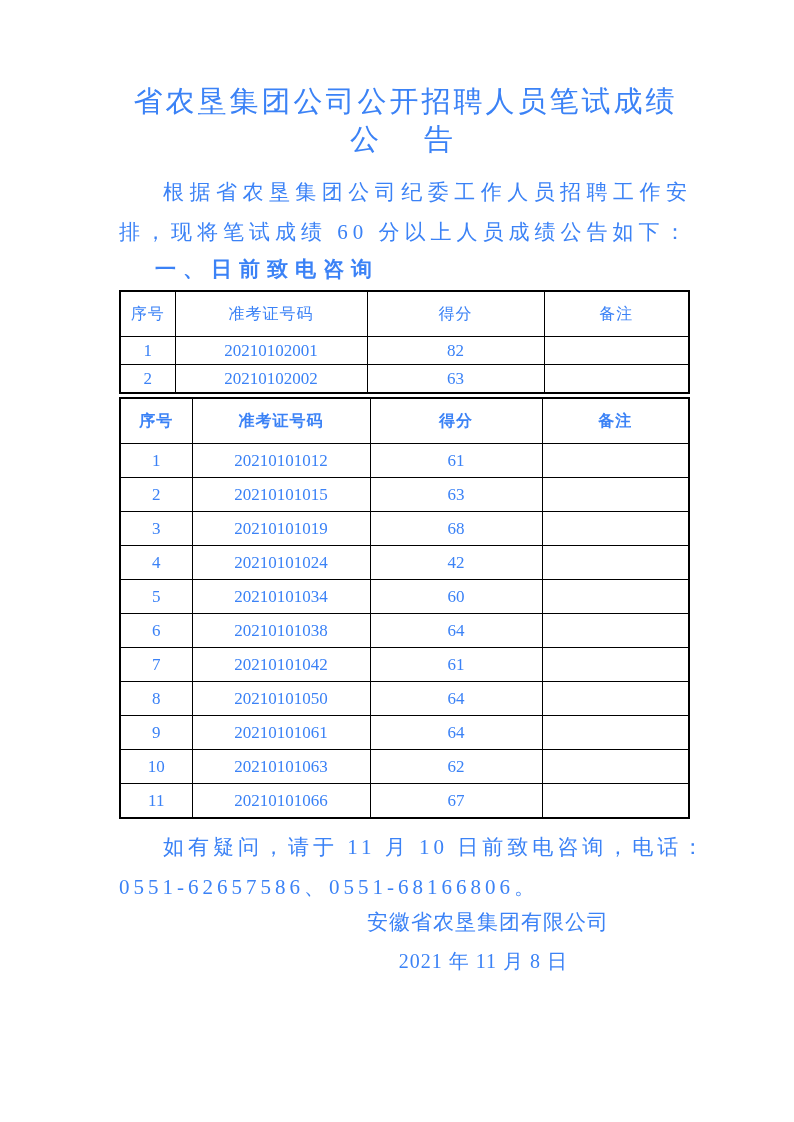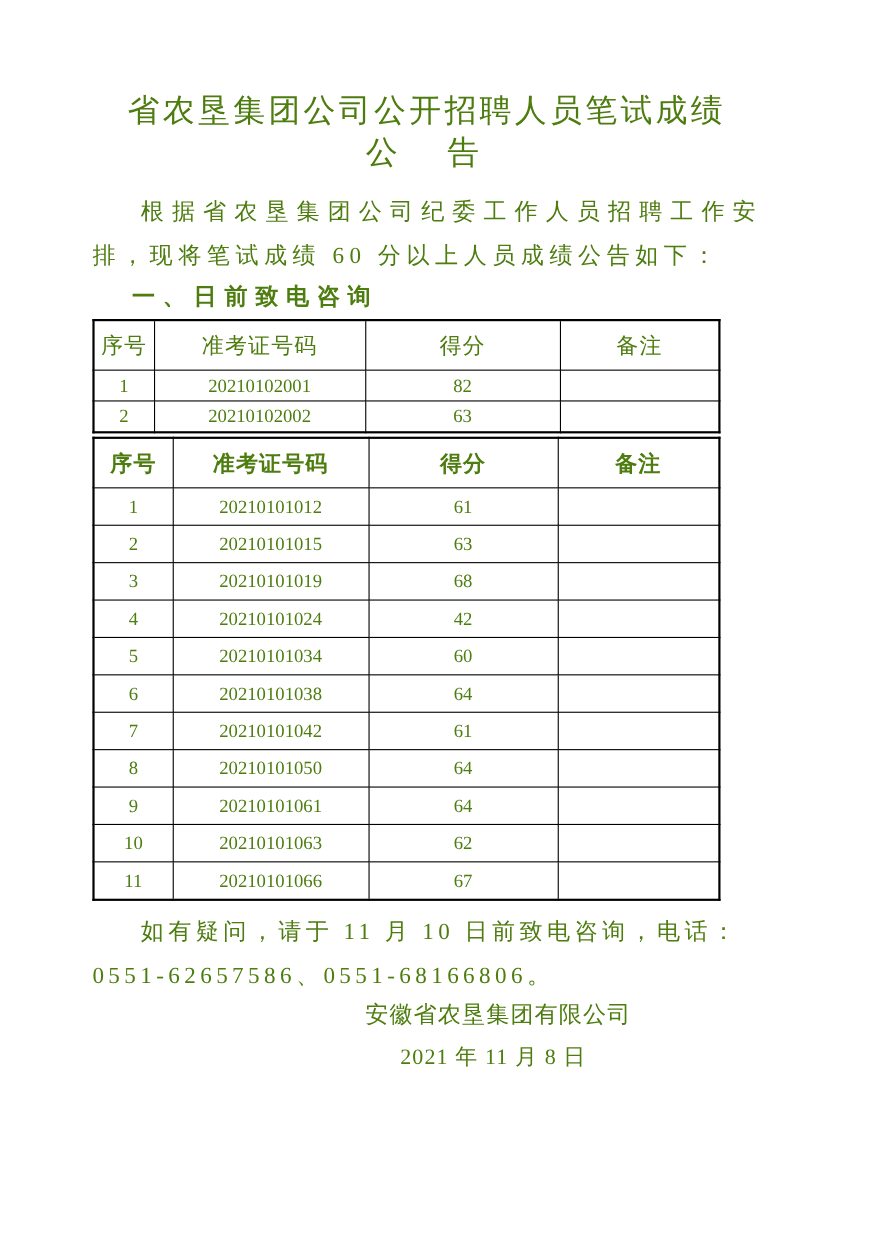--- a/index.html
+++ b/index.html
@@ -6,24 +6,24 @@
     margin: 0;
     padding: 0;
     background: #ffffff;
   }
   .page {
     position: relative;
     width: 794px;
     height: 1122px;
     margin: 0 auto;
     background: #ffffff;
-    color: #4d7c0f;
+    color: #3b82f6;
     font-family: "Liberation Serif", "DejaVu Serif", serif;
     box-sizing: border-box;
-    padding: 0 102px 0 84px;
+    padding: 0 102px 0 119px;
     overflow: hidden;
   }
   .doc-title-1 {
     margin-top: 82px;
     font-size: 29px;
     line-height: 38px;
     text-align: center;
     letter-spacing: 3px;
     font-weight: normal;
     white-space: nowrap;
@@ -62,21 +62,21 @@
   table.t2 { margin-top: 3px; }
   table.score-table th,
   table.score-table td {
     border: 1px solid #000;
     text-align: center;
     vertical-align: middle;
     padding: 0;
     overflow: hidden;
   }
   table.score-table th {
-    font-size: 20px;
+    font-size: 16px;
     letter-spacing: 1px;
   }
   table.t1 th { font-weight: normal; height: 44px; }
   table.t2 th { font-weight: bold;   height: 44px; }
   table.t1 td { font-size: 17px; height: 27px; }
   table.t2 td { font-size: 17px; height: 33px; }
   .closing {
     margin-top: 8px;
     font-size: 21px;
     line-height: 40px;

